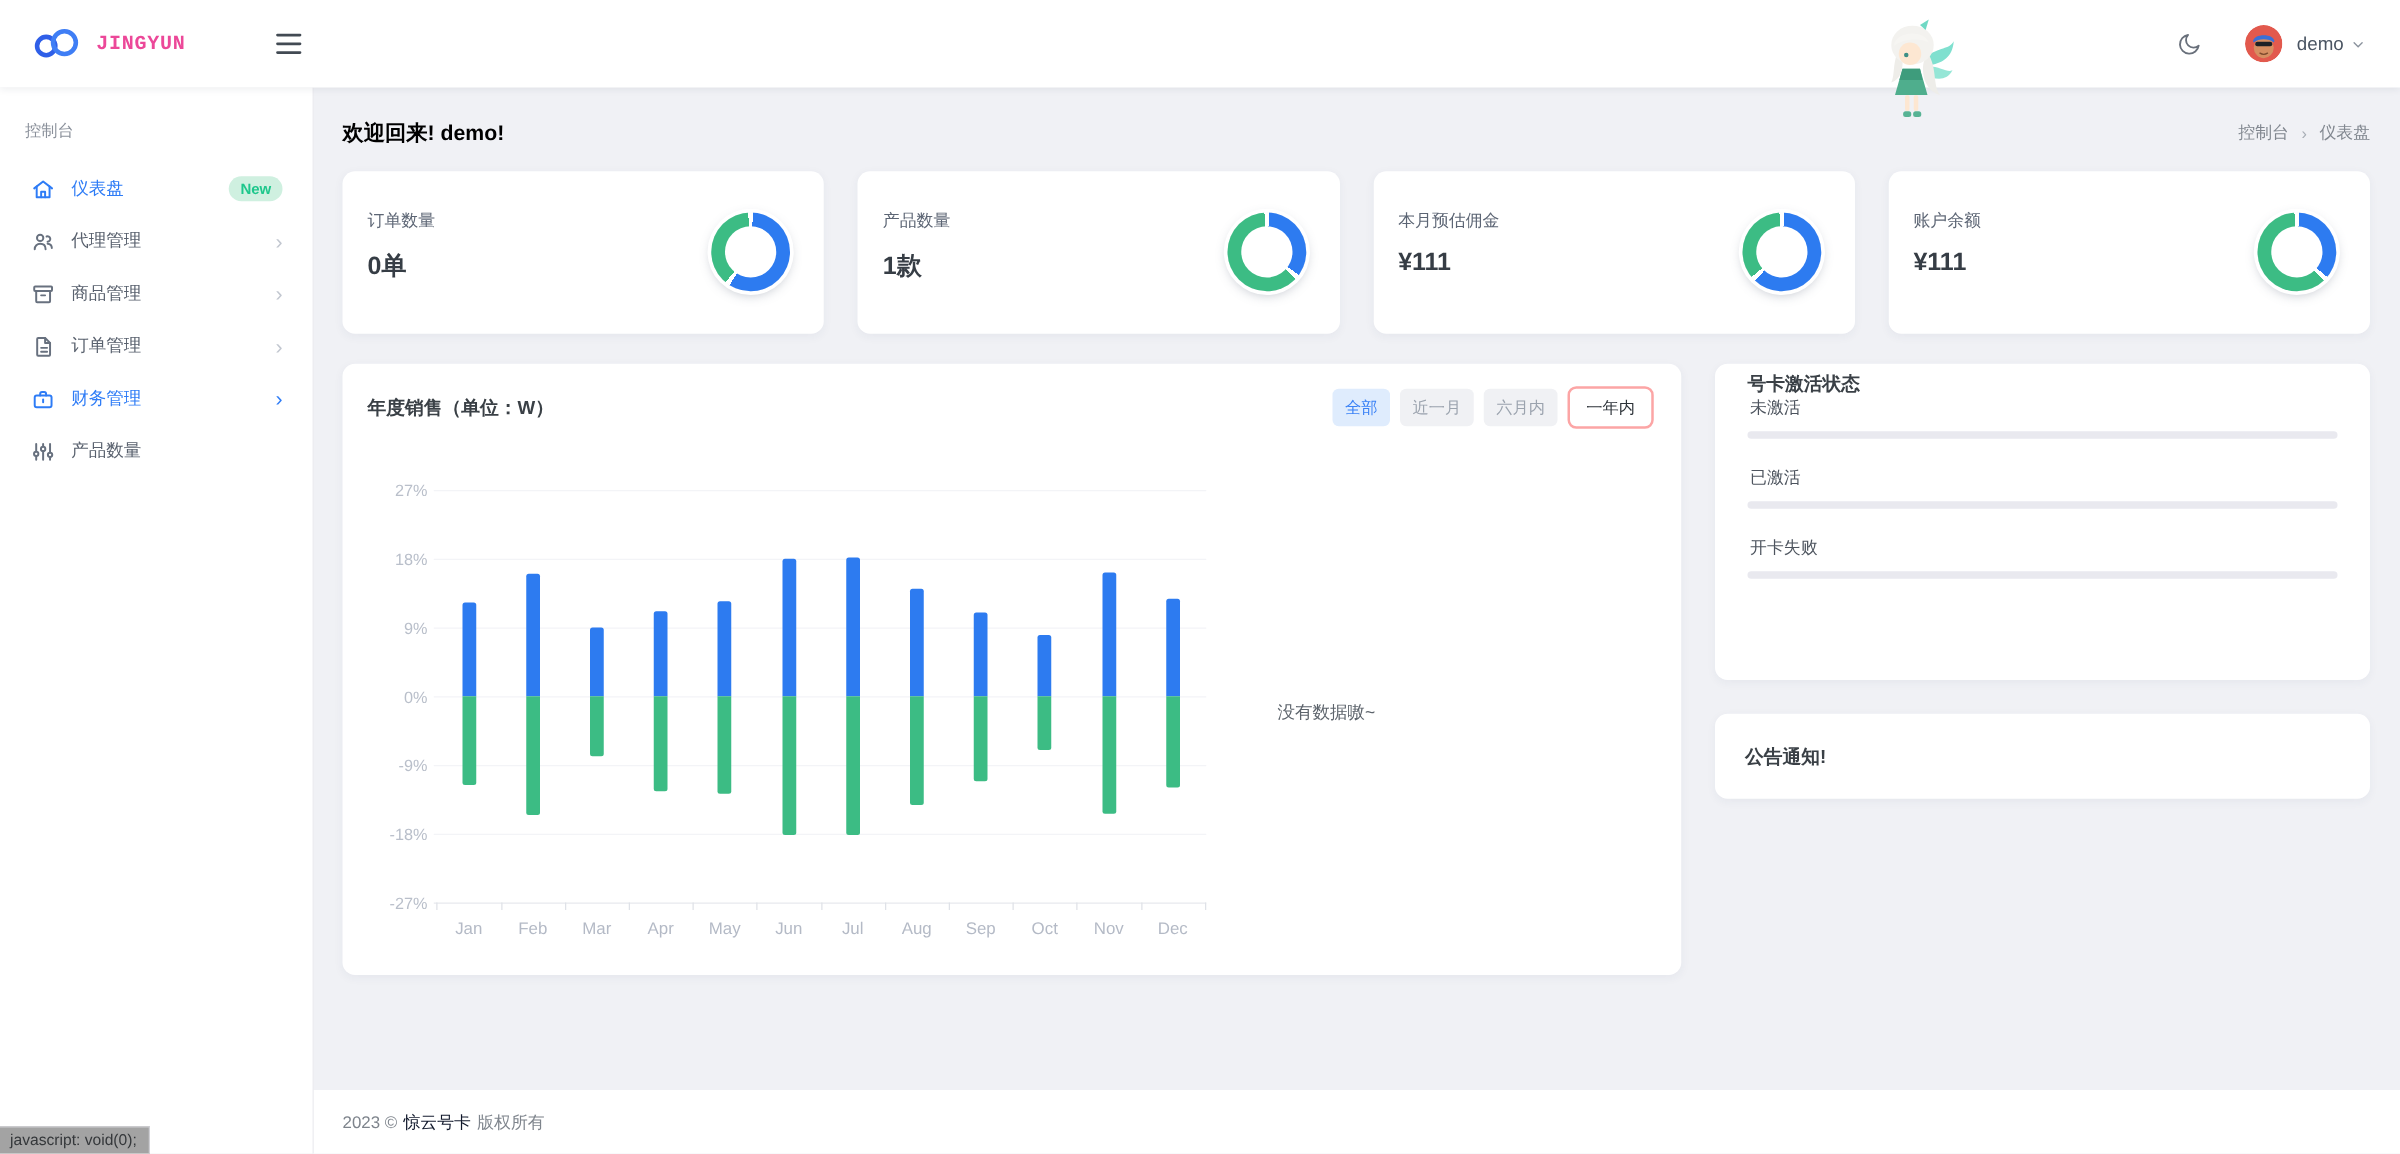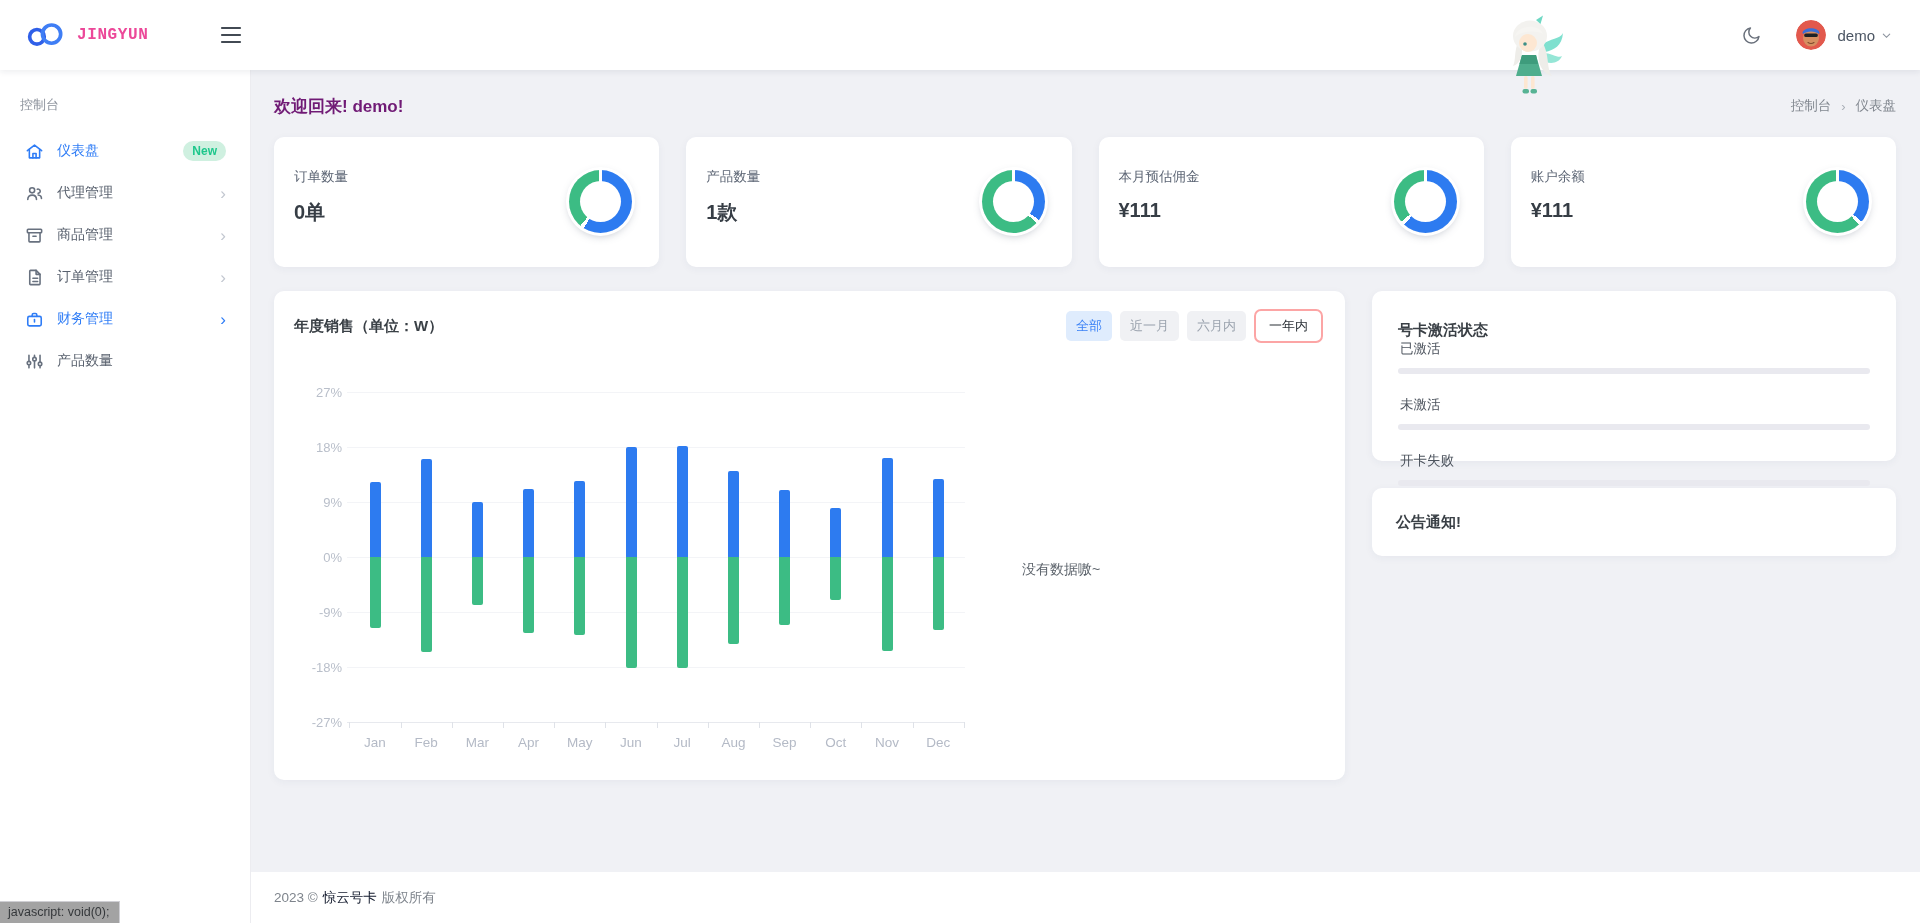--- a/index.html
+++ b/index.html
@@ -29,21 +29,21 @@
   .side-item.active { color:#2e7cf6; }
   .side-item.active .s-icon { color:#2e7cf6; }
   .badge-new { margin-left:auto; font-size:12px; font-weight:bold; padding:3px 9px; border-radius:10px; }
   .chev { margin-left:auto; font-size:17px; line-height:1; color:#c2c7d0; }
   .side-item.active .chev { color:#2e7cf6; }
 
   
   .main { position:absolute; left:250px; top:70px; right:0; bottom:0; background:#f0f1f5; }
   .content { padding:26px 24px 0 24px; }
   .welcome-row { display:flex; justify-content:space-between; align-items:center; height:20px; margin-bottom:21px; }
-  .welcome { font-size:17px; font-weight:bold; color:#701a75; }
+  .welcome { font-size:17px; font-weight:bold; color:#000000; }
   .breadcrumb { font-size:13.5px; color:#81878f; display:flex; align-items:center; gap:10px; }
   .crumb-sep { color:#a8aeb6; font-size:13px; }
 
   .stats-row { display:flex; gap:27px; margin-bottom:24px; }
   .stat-card { flex:1; height:130px; background:#fff; border-radius:10px;
                box-shadow:0 2px 8px rgba(40,60,90,.05); position:relative; padding:31px 0 0 20px; }
   .stat-label { font-size:13.5px; color:#5c6574; }
   .stat-value { font-size:20px; font-weight:bold; color:#363d45; margin-top:13px; }
   .donut { position:absolute; right:27px; top:33px; width:63px; height:63px; border-radius:50%;
            box-shadow:0 0 0 3px #fff, 0 3px 9px rgba(90,100,120,.38); }
@@ -64,21 +64,21 @@
   .y-label { position:absolute; left:20px; width:48px; text-align:right; font-size:13px; color:#b9bfca; }
   .gridline { position:absolute; height:1px; background:#f3f4f7; }
   .x-axis { position:absolute; height:1px; background:#e7e9ee; }
   .x-tick { position:absolute; width:1px; height:6px; background:#dfe2e8; }
   .x-label { position:absolute; width:44px; text-align:center; font-size:13.5px; color:#b4bac6; }
   .bar { position:absolute; width:11px; }
   .empty-note { position:absolute; left:748px; top:270px; font-size:14px; color:#5d646c; white-space:nowrap; }
 
   .right-col { display:flex; flex-direction:column; gap:27px; width:524px; }
   .panel { background:#fff; border-radius:10px; box-shadow:0 2px 8px rgba(40,60,90,.05); }
-  .panel.activation { height:170px; padding:30px 26px; }
+  .panel.activation { height:253px; padding:7px 26px; }
   .panel-title { font-size:15px; font-weight:bold; color:#3a4046; }
   .act-item .act-label { font-size:13.5px; color:#4d545e; margin:0 0 10px 2px; }
   .act-item:first-of-type { margin-top:20px; }
   .act-item + .act-item { margin-top:22px; }
   .track { height:6px; background:#e9e9ef; border-radius:3px; position:relative; overflow:hidden; }
   .track-fill { position:absolute; left:0; top:0; bottom:0; background:#2e7cf6; border-radius:3px; }
   .panel.notice { height:68px; display:flex; align-items:center; padding-left:24px; }
 
   .footer { position:absolute; left:0; right:0; bottom:0; height:51px; background:#fff;
             display:flex; align-items:center; padding-left:24px; font-size:13.5px; color:#7e848c; }
@@ -346,27 +346,27 @@
             <div class="bar" style="left: 658.7px; top: 266px; height: 72.7px; background: rgb(60, 188, 132); border-radius: 0px 0px 2px 2px;"></div>
             <div class="x-label" style="left: 642.2px; top: 444px;">Dec</div>
           </div>
         <div class="empty-note">没有数据嗷~</div>
       </div>
 
       <div class="right-col">
         <div class="panel activation">
           <div class="panel-title">号卡激活状态</div>
           <div class="act-item">
-            <div class="act-label">已激活</div>
+            <div class="act-label">未激活</div>
             <div class="track">
                 <div class="track-fill" style="width:0%"></div>
               </div>
           </div>
           <div class="act-item">
-            <div class="act-label">未激活</div>
+            <div class="act-label">已激活</div>
             <div class="track">
                 <div class="track-fill" style="width:0%"></div>
               </div>
           </div>
           <div class="act-item">
             <div class="act-label">开卡失败</div>
             <div class="track">
                 <div class="track-fill" style="width:0%"></div>
               </div>
           </div>

